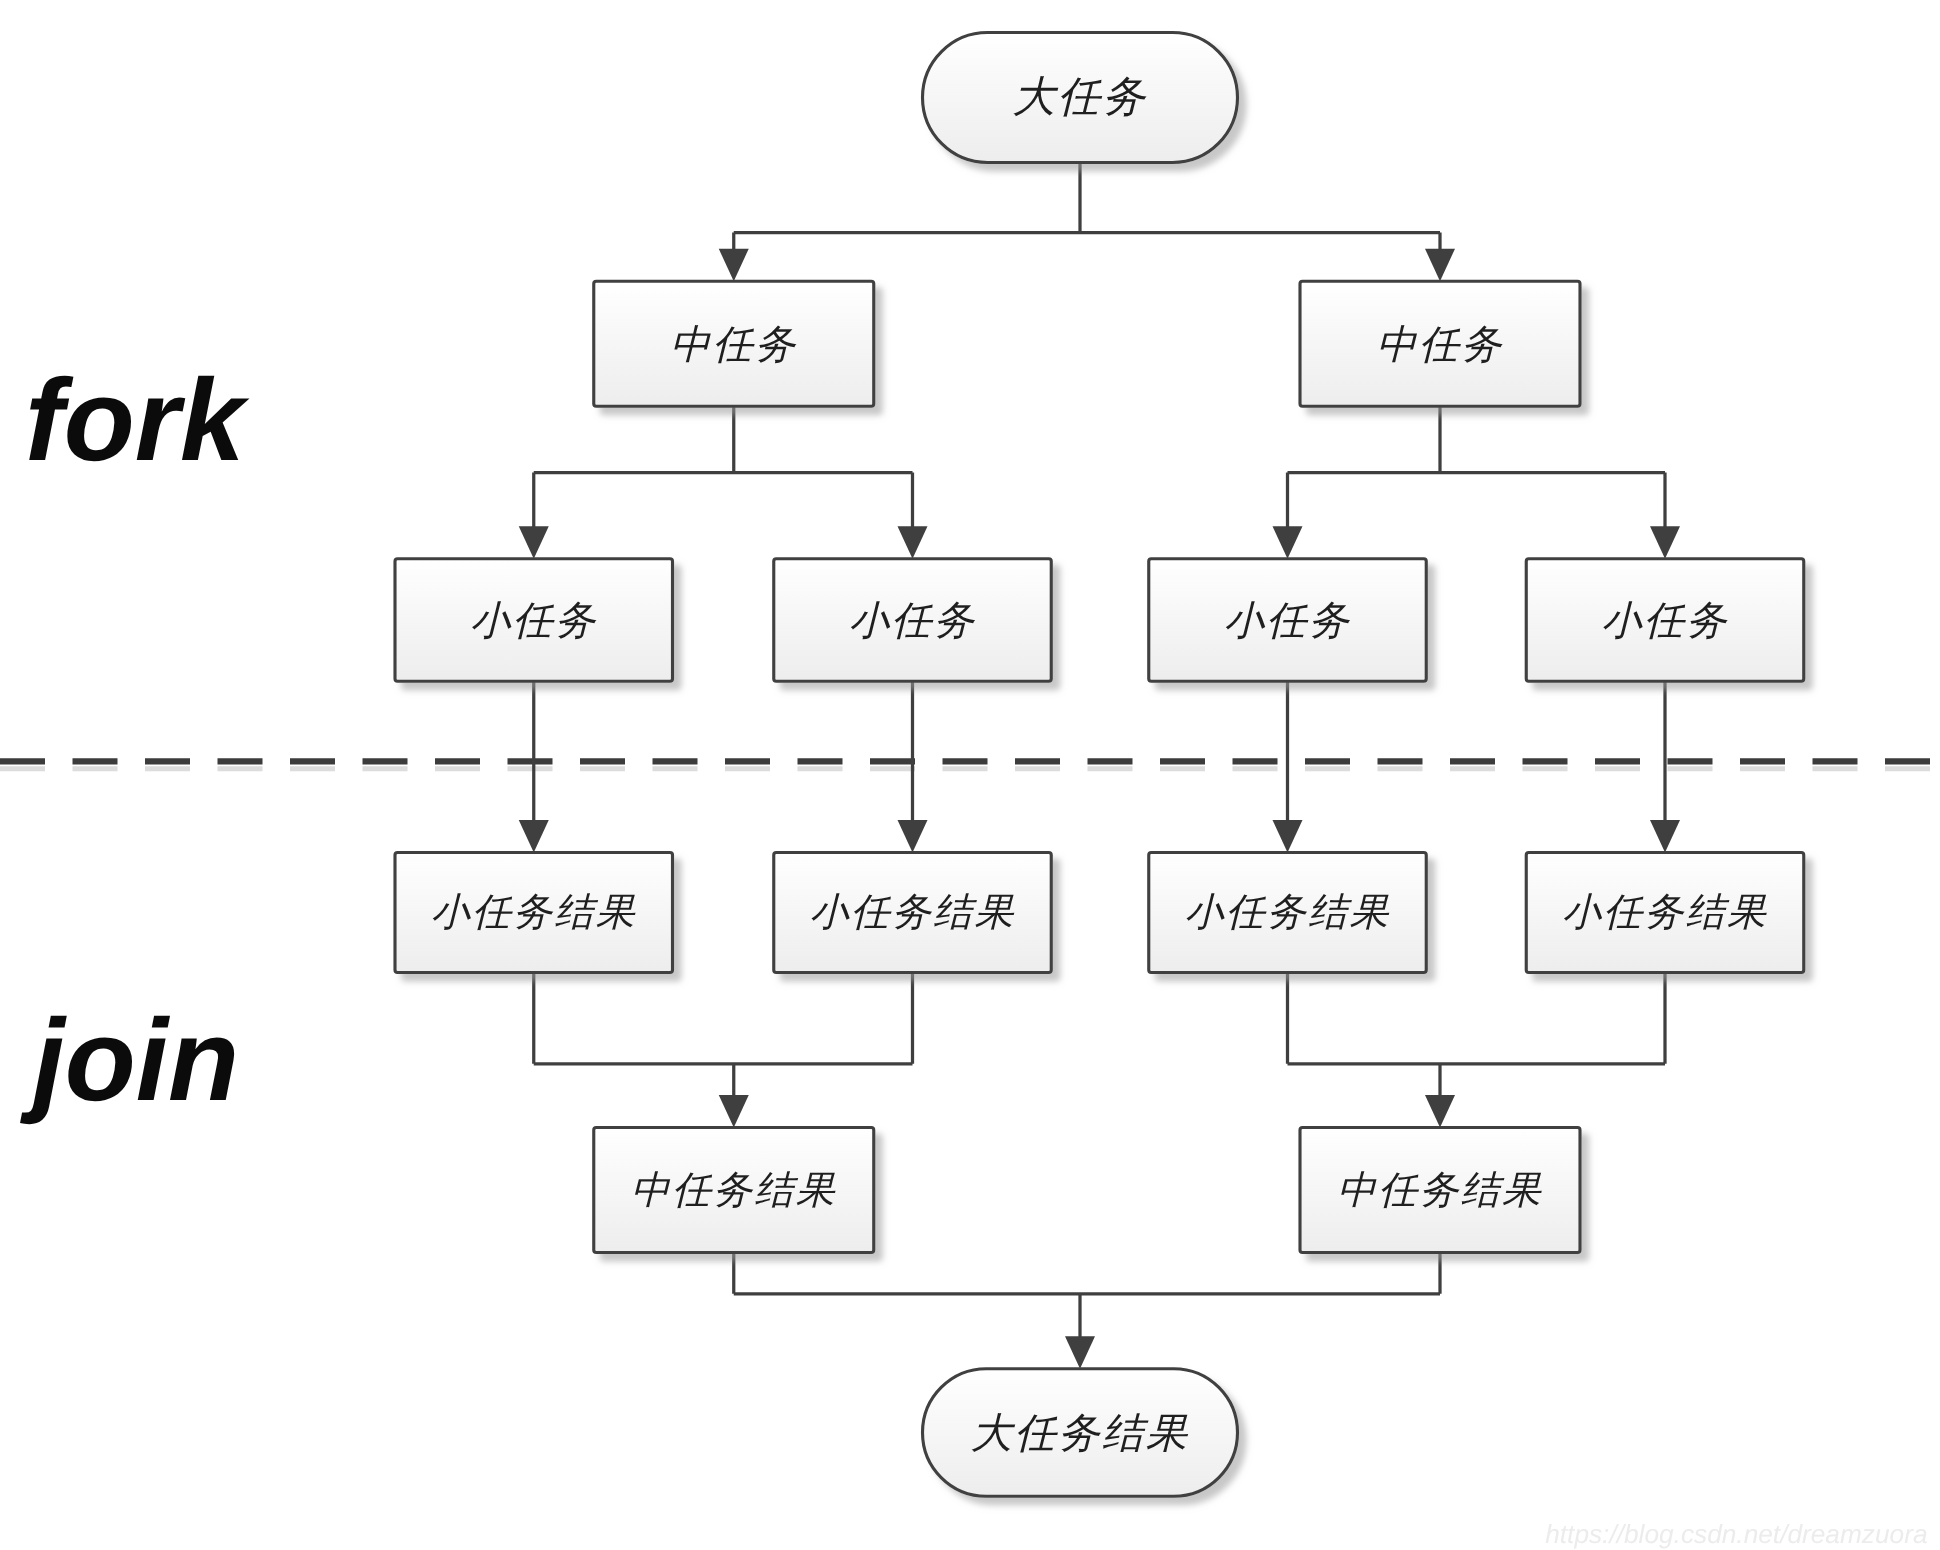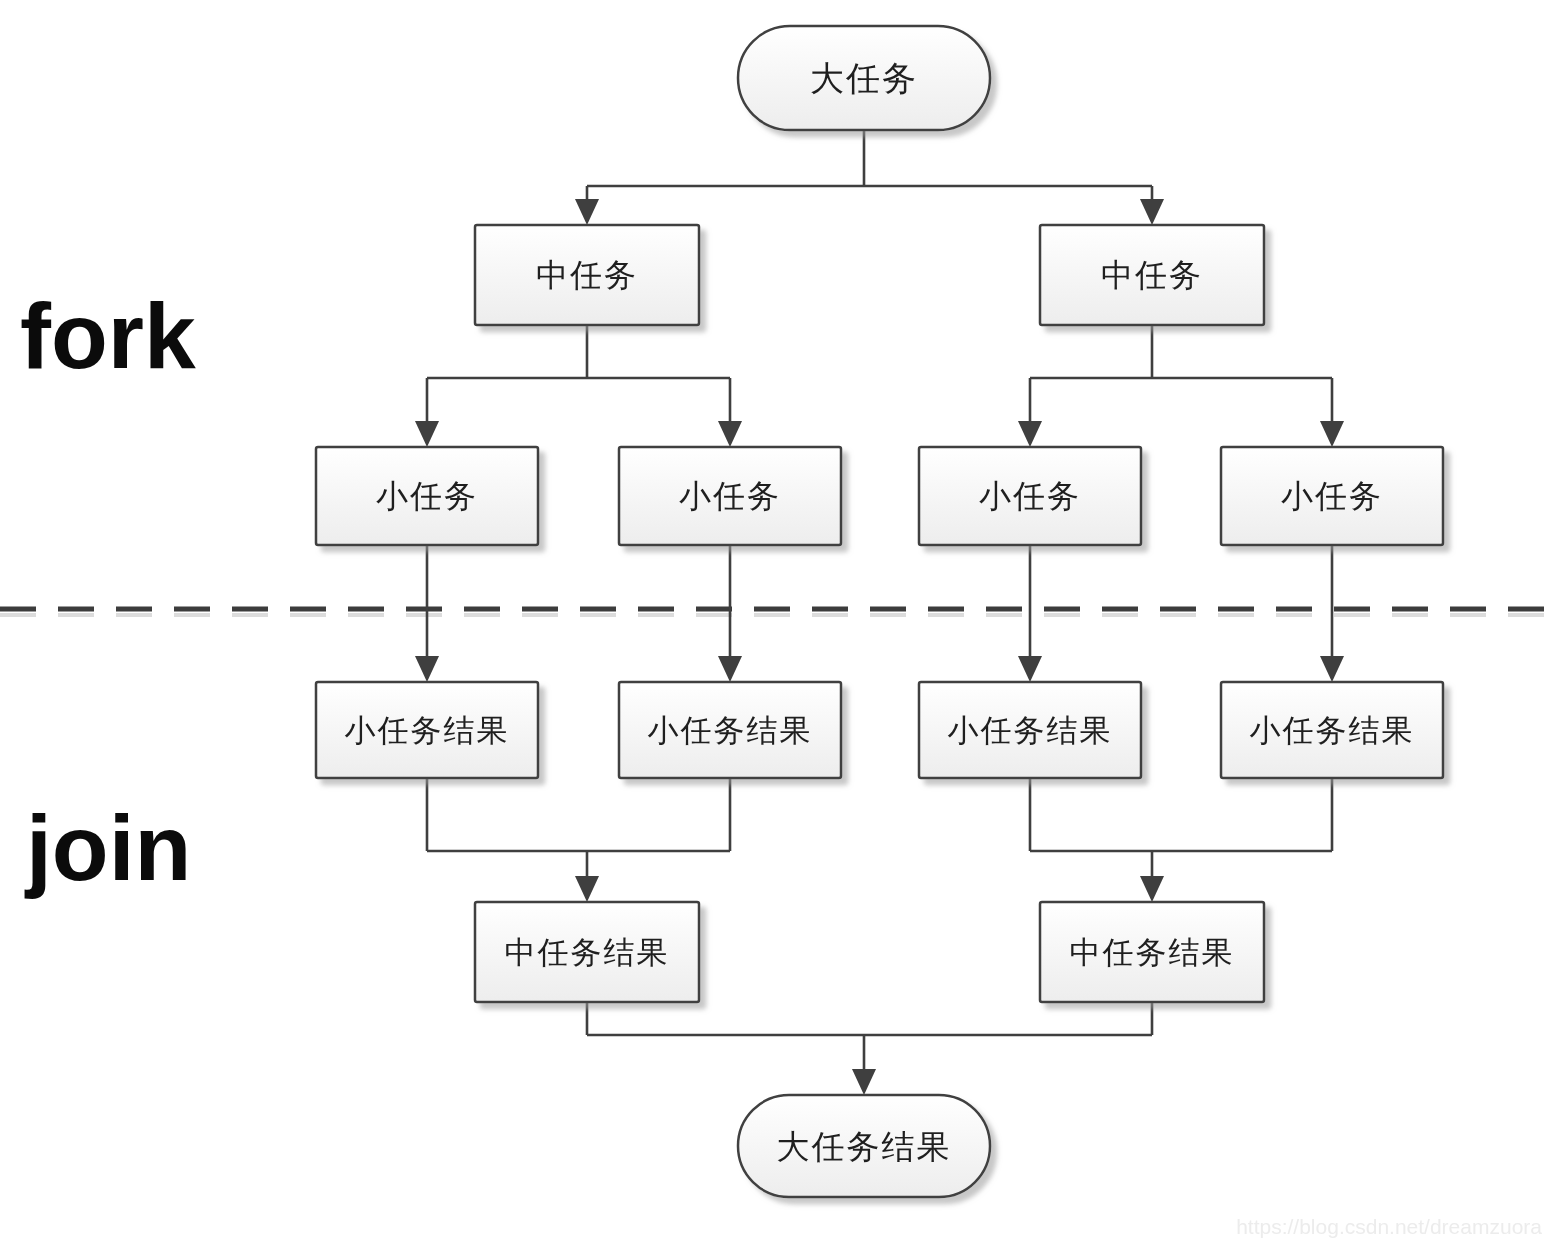--- a/index.html
+++ b/index.html
@@ -1,16 +1,16 @@
 <!DOCTYPE html>
 <html><head>
 <meta charset="utf-8">
 <style>
   html,body{margin:0;padding:0;background:#ffffff;}
-  .canvas{position:relative;width:1552px;height:1240px;background:#ffffff;overflow:hidden;}
+  .canvas{position:relative;width:1552px;height:1240px;background:#ffffff;overflow:hidden;font-style:italic;}
   svg{display:block;}
   .node-label{
     font-family:"DejaVu Serif","Liberation Serif",serif;
     fill:#1f1f1f;
     letter-spacing:2px;
   }
   .phase-label{
     font-family:"Liberation Sans","DejaVu Sans",sans-serif;
     font-weight:700;
     font-size:93px;

